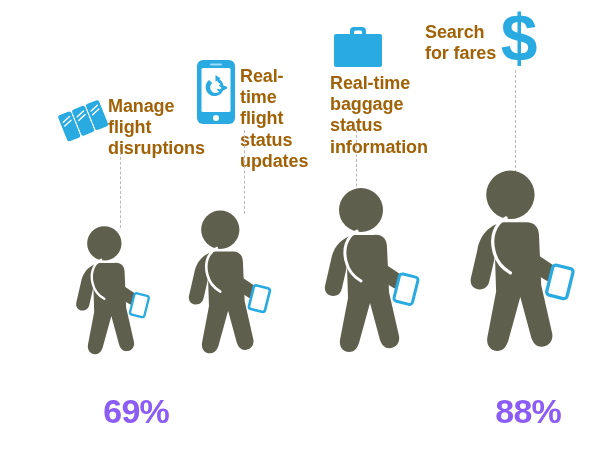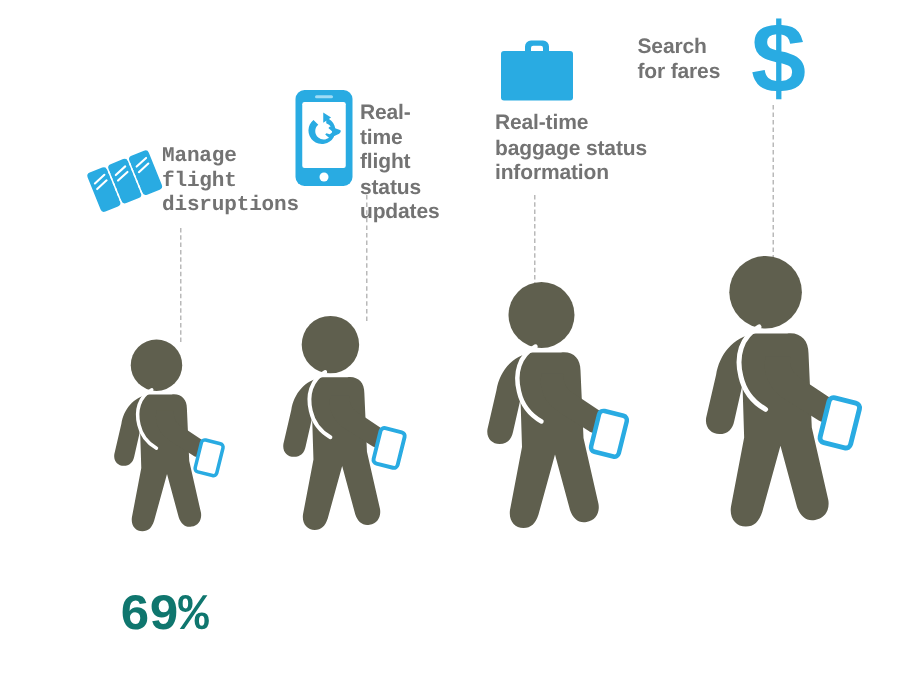--- a/index.html
+++ b/index.html
@@ -29,22 +29,22 @@
 
   
   .icon-slot {
     position: absolute;
   }
   .icon-slot svg { display: block; }
 
   
   .label {
     position: absolute;
-    color: #737373;
-    font-size: 14px;
+    color: #a16207;
+    font-size: 18px;
     font-weight: bold;
     line-height: 1.18;
     letter-spacing: -0.1px;
     white-space: pre-line;
   }
 
   
   .connector {
     position: absolute;
     width: 0;
@@ -54,34 +54,34 @@
   
   .figure {
     position: absolute;
     transform-origin: bottom center;
   }
   .figure svg { display: block; }
 
   
   .percent {
     position: absolute;
-    color: #0f766e;
+    color: #8b5cf6;
     font-size: 34px;
     font-weight: bold;
     letter-spacing: -0.8px;
-    text-align: center;
+    text-align: right;
     width: 120px;
   }
 </style>
 </head>
 <body>
 
 <div id="infographic">
 
-  <div class="column" style="left:0px; width:160px;font-family:Liberation Mono, monospace;">
+  <div class="column" style="left:0px; width:160px;">
 
     <div class="icon-slot" style="left:57px; top:92px;">
       <svg width="56" height="56" viewBox="0 0 56 56">
         <g transform="rotate(-22 28 28)">
           <rect x="4" y="14" width="14" height="28" rx="2.5" fill="#29ABE2"></rect>
           <rect x="19" y="14" width="14" height="28" rx="2.5" fill="#29ABE2"></rect>
           <rect x="34" y="14" width="14" height="28" rx="2.5" fill="#29ABE2"></rect>
           <path d="M7 22 l8 -3 M7 26 l8 -3" stroke="#ffffff" stroke-width="1.4" fill="none" stroke-linecap="round"></path>
           <path d="M22 22 l8 -3 M22 26 l8 -3" stroke="#ffffff" stroke-width="1.4" fill="none" stroke-linecap="round"></path>
           <path d="M37 22 l8 -3 M37 26 l8 -3" stroke="#ffffff" stroke-width="1.4" fill="none" stroke-linecap="round"></path>
@@ -202,15 +202,16 @@
           <path d="M38 48 c-14 2 -22 13 -24 25 l-6 26 c-1 6 3 10 8 10 c5 0 8 -3 9 -8 l5 -22 l1 32 l-8 42 c-1 7 3 12 9 12 c5 0 8 -3 10 -9 l11 -40 l10 37 c2 6 6 9 11 8 c6 -1 9 -6 8 -12 l-10 -44 l-2 -45 c0 -8 -5 -13 -13 -12 z"></path>
           <path d="M44 62 c-2 10 2 20 12 26 l19 12 c4 3 9 2 11 -2 c2 -4 1 -8 -3 -11 l-18 -12 c-5 -3 -7 -8 -6 -13 z"></path>
         </g>
         <path d="M40 44 c-11 6 -14 18 -11 30 c2 9 8 16 15 20" stroke="#ffffff" stroke-width="3" fill="none" stroke-linecap="round"></path>
         <g transform="rotate(14 88 104)">
           <rect x="79" y="88" width="19" height="28" rx="3" fill="#ffffff" stroke="#29ABE2" stroke-width="3"></rect>
         </g>
       </svg>
     </div>
 
+    <div class="percent" style="left:-9px; top:392px;">88%</div>
   </div>
 
 </div>
 
 </body></html>

